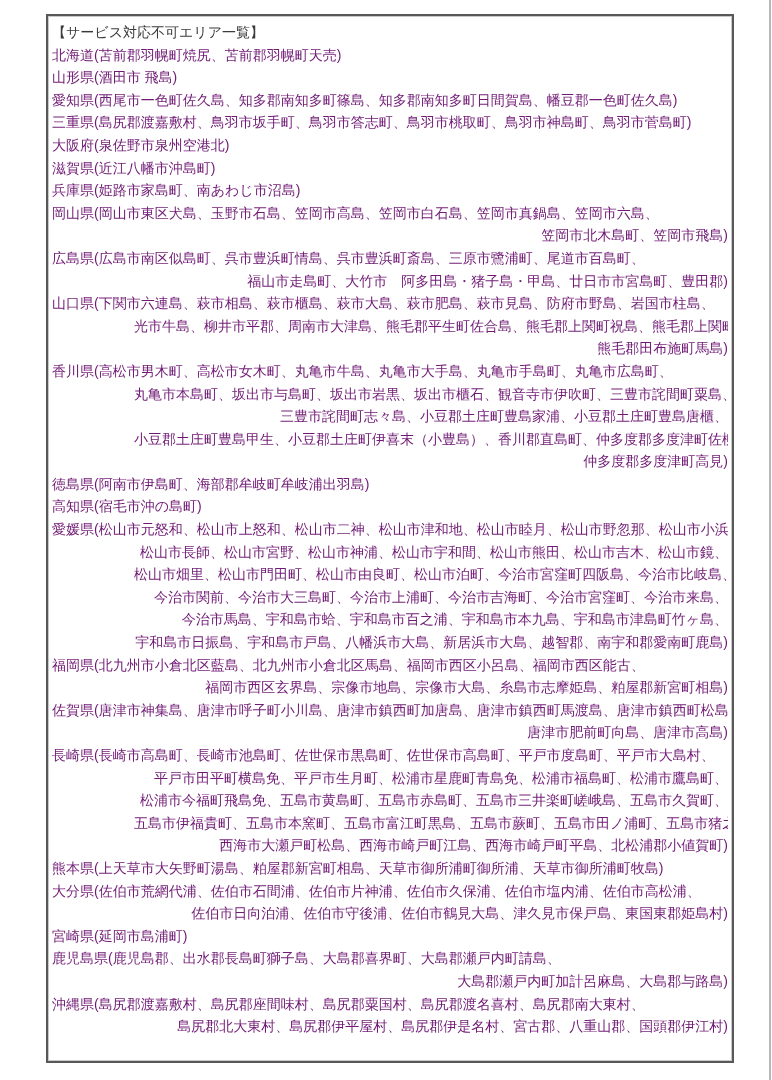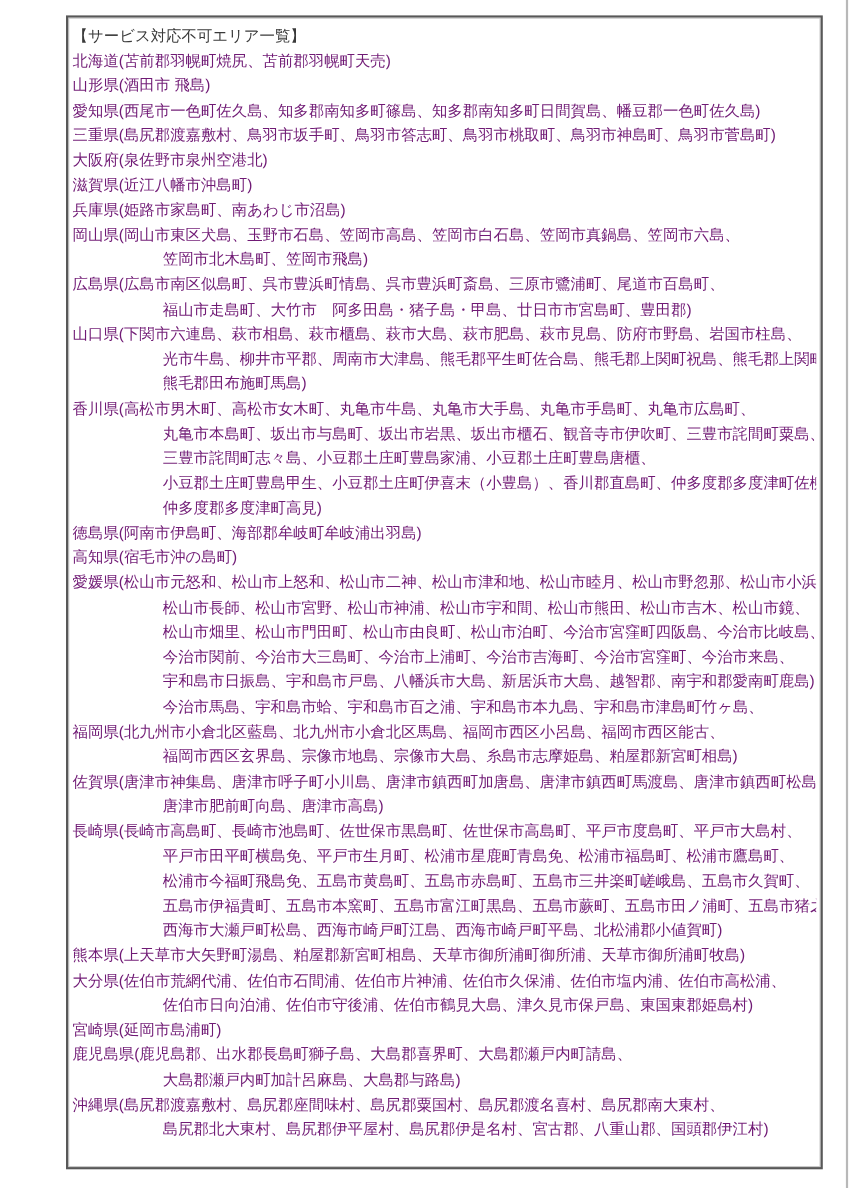--- a/index.html
+++ b/index.html
@@ -18,32 +18,31 @@
   }
   .area-box {
     position: absolute;
     left: 46px; top: 14px;
     width: 688px; height: 1049px;
     border: 2px solid #585858;
     box-shadow: 0 0 0 1px #c9c9c9 inset;
     background: #ffffff;
     padding: 5px 4px 4px 4px;
     overflow: hidden;
-    margin-left: 14px;
   }
   .line {
     font-size: 14px;
     line-height: 22.6px;
     height: 22.6px;
     color: #701a75;
     white-space: nowrap;
     overflow: hidden;
   }
   .line.title { color: #3a3a3a; }
-  .line.indent { padding-left: 82px; }
+  .line.indent { padding-left: 82px; text-align: right; }
 </style>
 </head>
 <body>
 
 <div class="page-edge-line"></div>
 
 <div class="area-box">
   <div class="line title">【サービス対応不可エリア一覧】</div>
   <div id="area-lines">
       <div class="line">北海道(苫前郡羽幌町焼尻、苫前郡羽幌町天売)</div>
@@ -64,22 +63,22 @@
       <div class="line indent">丸亀市本島町、坂出市与島町、坂出市岩黒、坂出市櫃石、観音寺市伊吹町、三豊市詫間町粟島、</div>
       <div class="line indent">三豊市詫間町志々島、小豆郡土庄町豊島家浦、小豆郡土庄町豊島唐櫃、</div>
       <div class="line indent">小豆郡土庄町豊島甲生、小豆郡土庄町伊喜末（小豊島）、香川郡直島町、仲多度郡多度津町佐柳、</div>
       <div class="line indent">仲多度郡多度津町高見)</div>
       <div class="line">徳島県(阿南市伊島町、海部郡牟岐町牟岐浦出羽島)</div>
       <div class="line">高知県(宿毛市沖の島町)</div>
       <div class="line">愛媛県(松山市元怒和、松山市上怒和、松山市二神、松山市津和地、松山市睦月、松山市野忽那、松山市小浜</div>
       <div class="line indent">松山市長師、松山市宮野、松山市神浦、松山市宇和間、松山市熊田、松山市吉木、松山市鏡、</div>
       <div class="line indent">松山市畑里、松山市門田町、松山市由良町、松山市泊町、今治市宮窪町四阪島、今治市比岐島、</div>
       <div class="line indent">今治市関前、今治市大三島町、今治市上浦町、今治市吉海町、今治市宮窪町、今治市来島、</div>
+      <div class="line indent">今治市馬島、宇和島市蛤、宇和島市百之浦、宇和島市本九島、宇和島市津島町竹ヶ島、</div>
       <div class="line indent">宇和島市日振島、宇和島市戸島、八幡浜市大島、新居浜市大島、越智郡、南宇和郡愛南町鹿島)</div>
-      <div class="line indent">今治市馬島、宇和島市蛤、宇和島市百之浦、宇和島市本九島、宇和島市津島町竹ヶ島、</div>
       <div class="line">福岡県(北九州市小倉北区藍島、北九州市小倉北区馬島、福岡市西区小呂島、福岡市西区能古、</div>
       <div class="line indent">福岡市西区玄界島、宗像市地島、宗像市大島、糸島市志摩姫島、粕屋郡新宮町相島)</div>
       <div class="line">佐賀県(唐津市神集島、唐津市呼子町小川島、唐津市鎮西町加唐島、唐津市鎮西町馬渡島、唐津市鎮西町松島</div>
       <div class="line indent">唐津市肥前町向島、唐津市高島)</div>
       <div class="line">長崎県(長崎市高島町、長崎市池島町、佐世保市黒島町、佐世保市高島町、平戸市度島町、平戸市大島村、</div>
       <div class="line indent">平戸市田平町横島免、平戸市生月町、松浦市星鹿町青島免、松浦市福島町、松浦市鷹島町、</div>
       <div class="line indent">松浦市今福町飛島免、五島市黄島町、五島市赤島町、五島市三井楽町嵯峨島、五島市久賀町、</div>
       <div class="line indent">五島市伊福貴町、五島市本窯町、五島市富江町黒島、五島市蕨町、五島市田ノ浦町、五島市猪之木町</div>
       <div class="line indent">西海市大瀬戸町松島、西海市崎戸町江島、西海市崎戸町平島、北松浦郡小値賀町)</div>
       <div class="line">熊本県(上天草市大矢野町湯島、粕屋郡新宮町相島、天草市御所浦町御所浦、天草市御所浦町牧島)</div>

